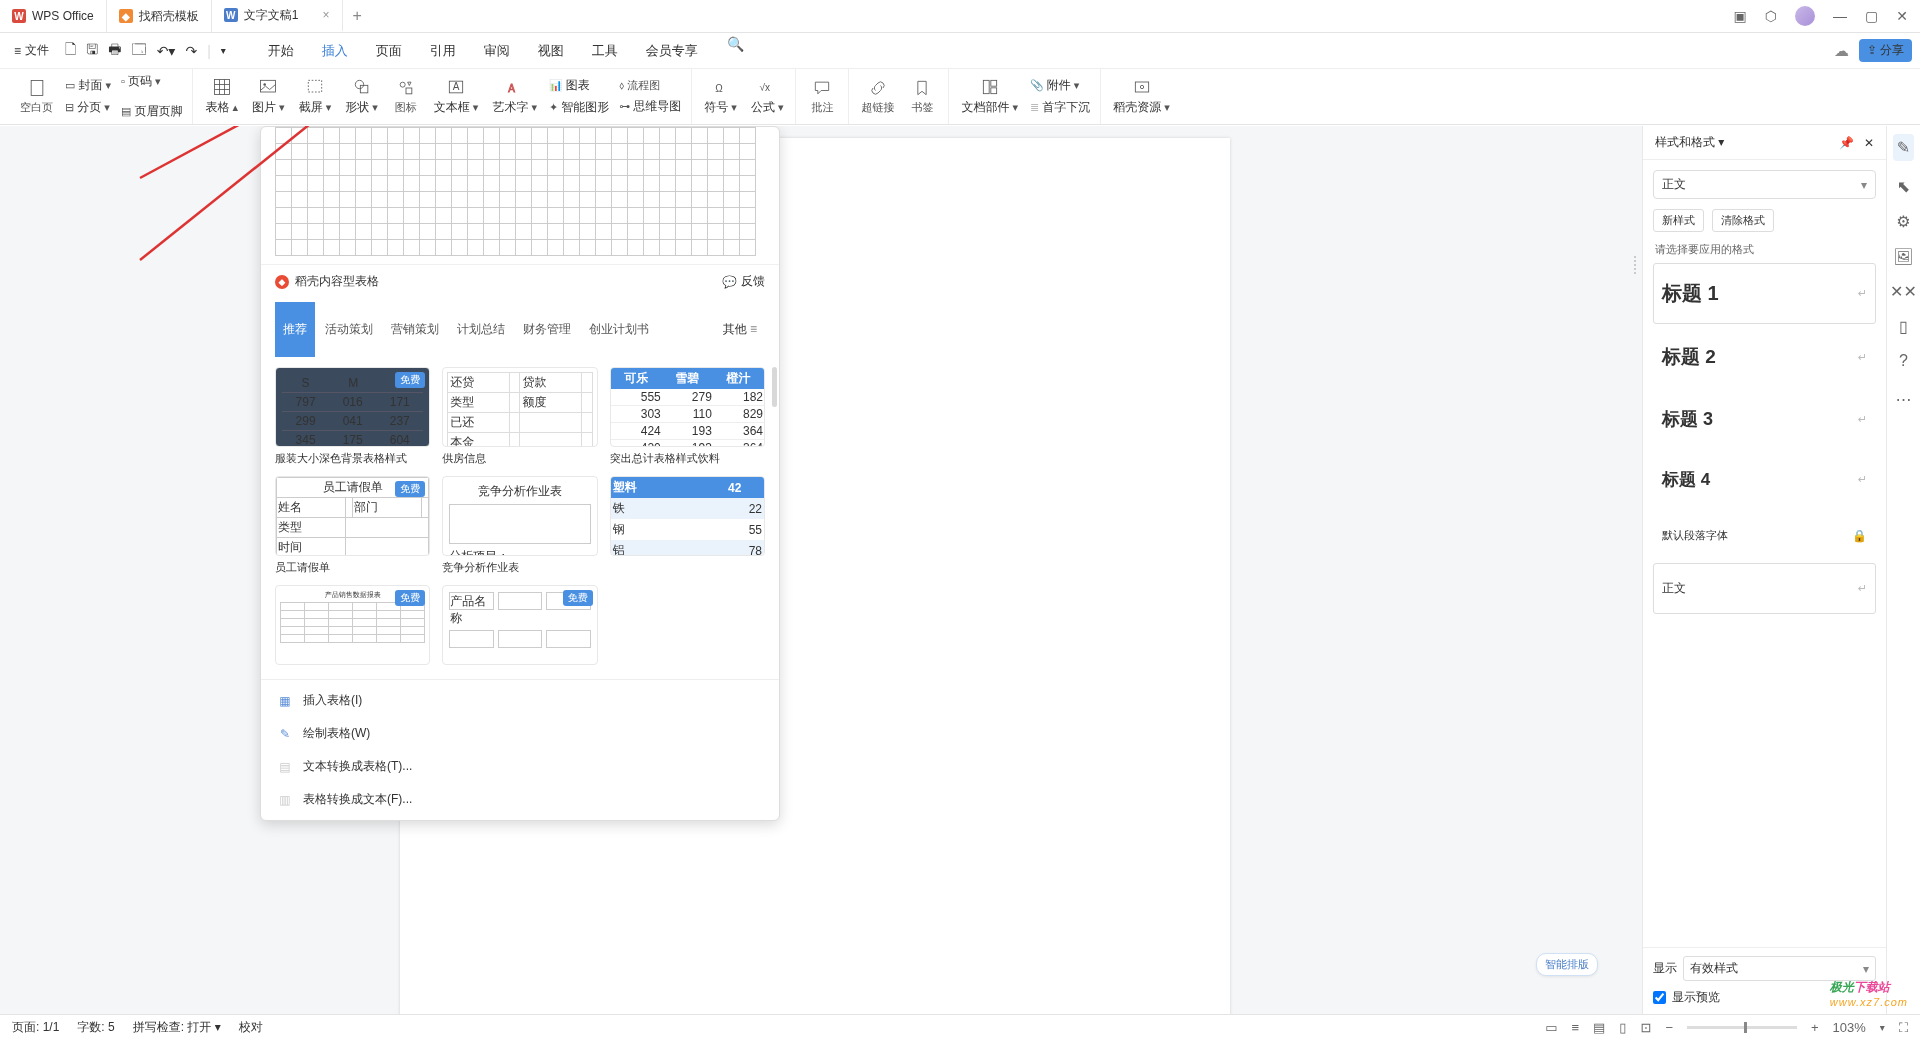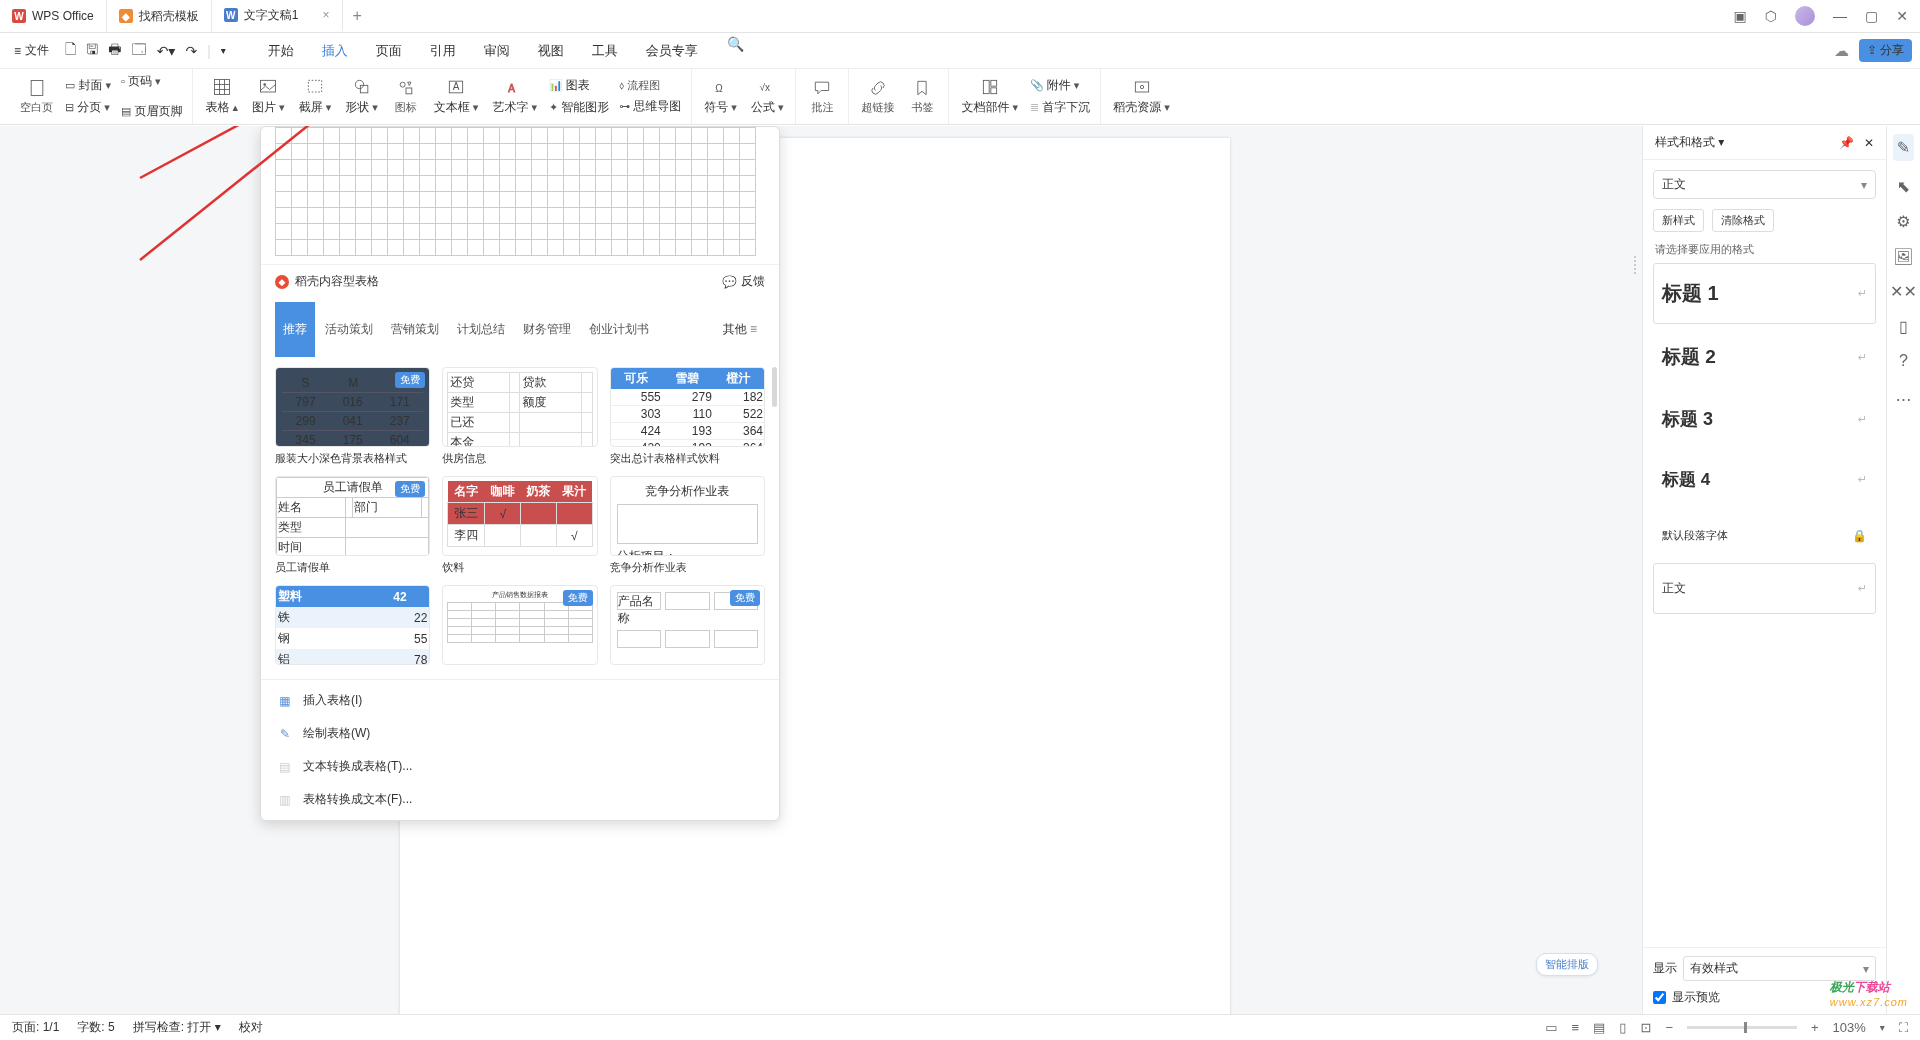--- a/index.html
+++ b/index.html
@@ -725,21 +725,21 @@
                   </thead>
                   <tbody>
                     <tr>
                       <td>555</td>
                       <td>279</td>
                       <td>182</td>
                     </tr>
                     <tr>
                       <td>303</td>
                       <td>110</td>
-                      <td>522</td>
+                      <td>829</td>
                     </tr>
                     <tr>
                       <td>424</td>
                       <td>193</td>
                       <td>364</td>
                     </tr>
                     <tr>
                       <td>420</td>
                       <td>193</td>
                       <td>364</td>
@@ -768,47 +768,20 @@
                       <td colspan="3"></td>
                     </tr>
                     <tr>
                       <td>时间</td>
                       <td colspan="3"></td>
                     </tr>
                   </tbody>
                 </table>
               </div>
           <div class="tmpl-name">员工请假单</div>
-        </div>
-        <div class="tmpl">
-          <div class="tmpl-thumb th5">
-                <table>
-                  <tbody>
-                    <tr>
-                      <th>名字</th>
-                      <th>咖啡</th>
-                      <th>奶茶</th>
-                      <th>果汁</th>
-                    </tr>
-                    <tr style="background:#c94f4f;color:#fff">
-                      <td>张三</td>
-                      <td>√</td>
-                      <td></td>
-                      <td></td>
-                    </tr>
-                    <tr>
-                      <td>李四</td>
-                      <td></td>
-                      <td></td>
-                      <td>√</td>
-                    </tr>
-                  </tbody>
-                </table>
-              </div>
-          <div class="tmpl-name">饮料</div>
         </div>
         <div class="tmpl">
           <div class="tmpl-thumb th6">
                 <div style="text-align:center">竞争分析作业表</div>
                 <div class="box"></div>
                 <div style="margin-top:4px">分析项目：____</div>
               </div>
           <div class="tmpl-name">竞争分析作业表</div>
         </div>
         <div class="tmpl">

